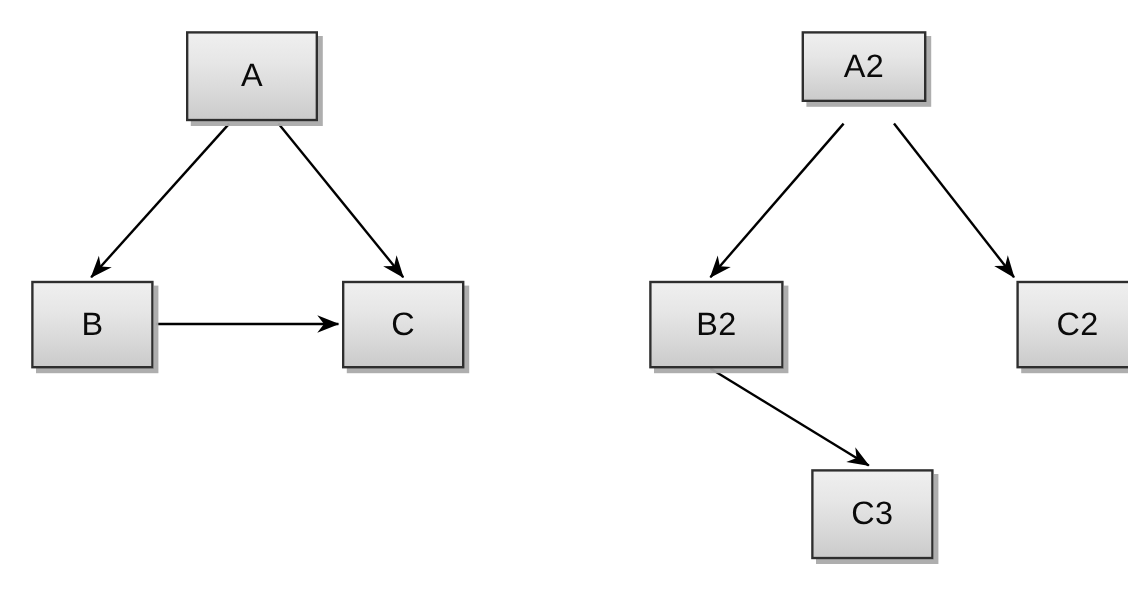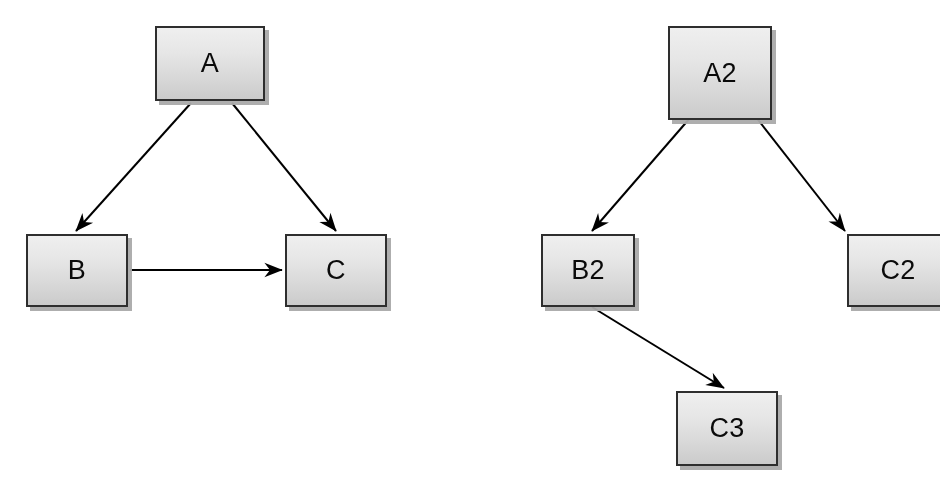--- a/index.html
+++ b/index.html
@@ -72,24 +72,24 @@
   <div id="nodes-group">
       <div class="node" style="left: 155px; top: 26px; width: 110px; height: 75px;">
         <span class="node-label">A</span>
       </div>
       <div class="node" style="left: 26px; top: 234px; width: 102px; height: 73px;">
         <span class="node-label">B</span>
       </div>
       <div class="node" style="left: 285px; top: 234px; width: 102px; height: 73px;">
         <span class="node-label">C</span>
       </div>
-      <div class="node" style="left: 668px; top: 26px; width: 104px; height: 94px;">
+      <div class="node" style="left: 668px; top: 26px; width: 104px; height: 59px;">
         <span class="node-label">A2</span>
       </div>
-      <div class="node" style="left: 541px; top: 234px; width: 94px; height: 73px;">
+      <div class="node" style="left: 541px; top: 234px; width: 112px; height: 73px;">
         <span class="node-label">B2</span>
       </div>
       <div class="node" style="left: 800px; top: 234px; width: 102px; height: 73px; margin-left: 47px;">
         <span class="node-label">C2</span>
       </div>
       <div class="node" style="left: 676px; top: 391px; width: 102px; height: 75px;">
         <span class="node-label">C3</span>
       </div>
     </div>
 

